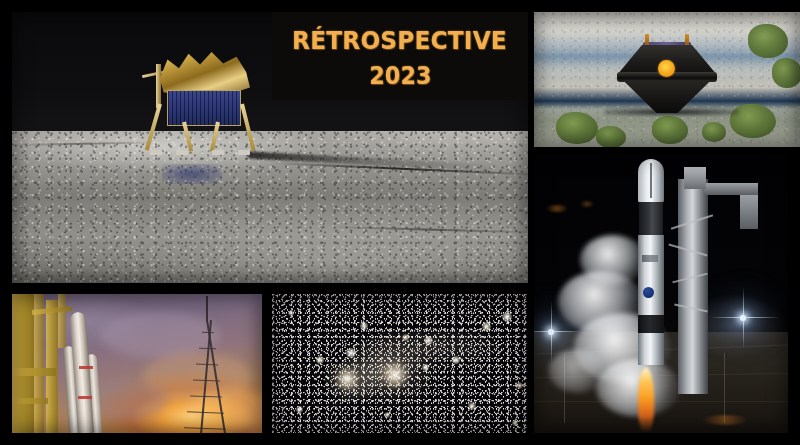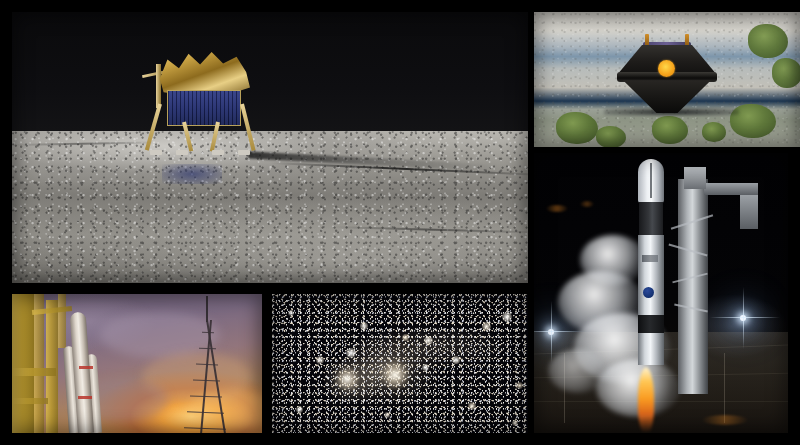--- a/index.html
+++ b/index.html
@@ -550,20 +550,24 @@
       <div class="lander-leg" style="left:100px; top:62px; height:48px; transform:rotate(-14deg);"></div>
       <div class="lander-foot" style="left:10px; top:108px;"></div>
       <div class="lander-foot" style="left:36px; top:108px;"></div>
       <div class="lander-foot" style="left:72px; top:108px;"></div>
       <div class="lander-foot" style="left:98px; top:108px;"></div>
     </div>
 
     <div class="vignette"></div>
   </div>
 
+  <div id="title-block">
+    <div id="title-main">RÉTROSPECTIVE</div>
+    <div id="title-year">2023</div>
+  </div>
 
   <div class="panel" id="panel-sample-capsule">
     <div class="desert-bg"></div>
     <div class="desert-texture"></div>
 
     <div class="desert-scrub" style="left:214px; top:12px; width:40px; height:34px;"></div>
     <div class="desert-scrub" style="left:238px; top:46px; width:30px; height:30px;"></div>
     <div class="desert-scrub" style="left:196px; top:92px; width:46px; height:34px;"></div>
     <div class="desert-scrub" style="left:118px; top:104px; width:36px; height:28px;"></div>
     <div class="desert-scrub" style="left:22px; top:100px; width:42px; height:32px;"></div>

